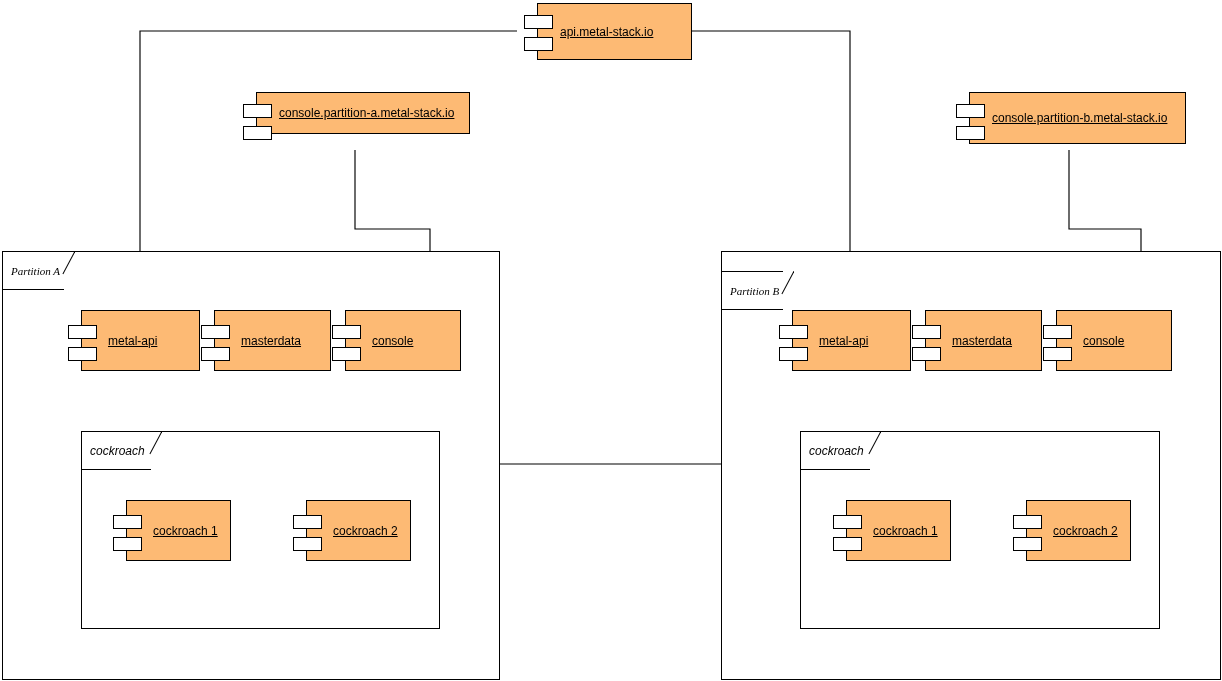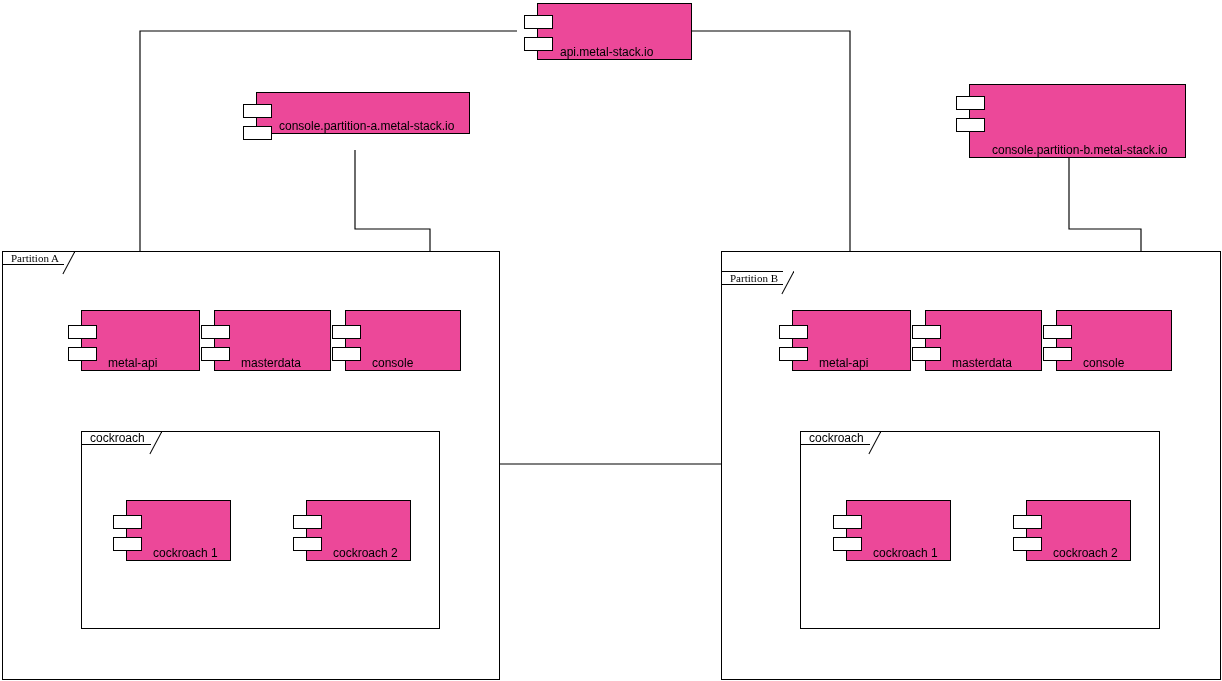--- a/index.html
+++ b/index.html
@@ -29,30 +29,31 @@
   .node {
     position: absolute;
     box-sizing: border-box;
     background: #ffffff;
     border: 1px solid #000000;
   }
   .node-tab {
     position: absolute;
     left: -1px;
     top: -1px;
-    height: 14px;
+    height: 39px;
     box-sizing: border-box;
     background: #ffffff;
     display: flex;
     align-items: center;
     padding: 0 6px 0 8px;
     white-space: nowrap;
     border-left: 1px solid #000;
     border-top: 1px solid #000;
     border-bottom: 1px solid #000;
+    font-style: italic;
   }
   .node-tab .tab-slash {
     position: absolute;
     right: -11px;
     top: -1px;
     width: 13px;
     height: 24px;
     overflow: hidden;
   }
   .node-tab .tab-slash::before {
@@ -73,24 +74,25 @@
   .tab-label-sans {
     font-family: "Liberation Sans", sans-serif;
     font-size: 12px;
     color: #000;
   }
 
   
   .component {
     position: absolute;
     box-sizing: border-box;
-    background: #ec4899;
+    background: #fdba74;
     border: 1px solid #000000;
     display: flex;
-    align-items: flex-end;
+    align-items: center;
+    text-decoration: underline;
   }
   .component .comp-label {
     font-family: "Liberation Sans", sans-serif;
     font-size: 12px;
     color: #000000;
     white-space: nowrap;
   }
   
   .comp-icon {
     position: absolute;
@@ -150,21 +152,21 @@
     <span class="comp-icon bottom" style="top:33px;"></span>
     <span class="comp-label">api.metal-stack.io</span>
   </div>
 
   <div class="component" style="left:256px; top:92px; width:214px; height:42px; padding-left:22px;">
     <span class="comp-icon top" style="top:11px;"></span>
     <span class="comp-icon bottom" style="top:33px;"></span>
     <span class="comp-label">console.partition-a.metal-stack.io</span>
   </div>
 
-  <div class="component" style="left:969px; top:84px; width:217px; height:74px; padding-left:22px;">
+  <div class="component" style="left:969px; top:92px; width:217px; height:52px; padding-left:22px;">
     <span class="comp-icon top" style="top:11px;"></span>
     <span class="comp-icon bottom" style="top:33px;"></span>
     <span class="comp-label">console.partition-b.metal-stack.io</span>
   </div>
 
   <div class="node" style="left:2px; top:251px; width:498px; height:429px;">
     <div class="node-tab" style="width:62px;">
       <span class="tab-label-serif">Partition A</span>
       <span class="tab-slash"></span>
     </div>

